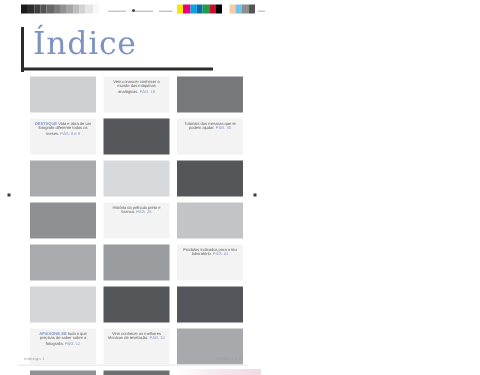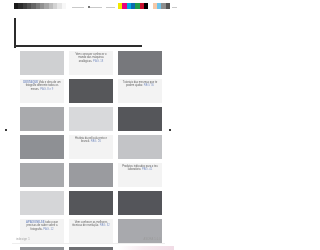--- a/index.html
+++ b/index.html
@@ -238,20 +238,21 @@
   </div>
 
   <div class="reg-dot reg-left" style="left:5px;  top:129px;"></div>
   <div class="reg-dot reg-right" style="left:169px;top:129px;"></div>
   <div class="reg-dot" style="left:88px; top:239px;"></div>
 
   <div class="plate">
 
     <div class="title-rule-v"></div>
 
+    <div class="page-title">Índice</div>
 
     <div class="title-rule-h"></div>
 
     <div class="grid">
         <div class="cell img" style="background: rgb(207, 208, 210);"></div>
         <div class="cell txt">
           <span class="cap"><span>Vem conoscer conhecer o mundo das máquinas analógicas.</span> <span class="pg">PÁG. 18</span></span>
         </div>
         <div class="cell img" style="background: rgb(119, 120, 124);"></div>
         <div class="cell txt">

